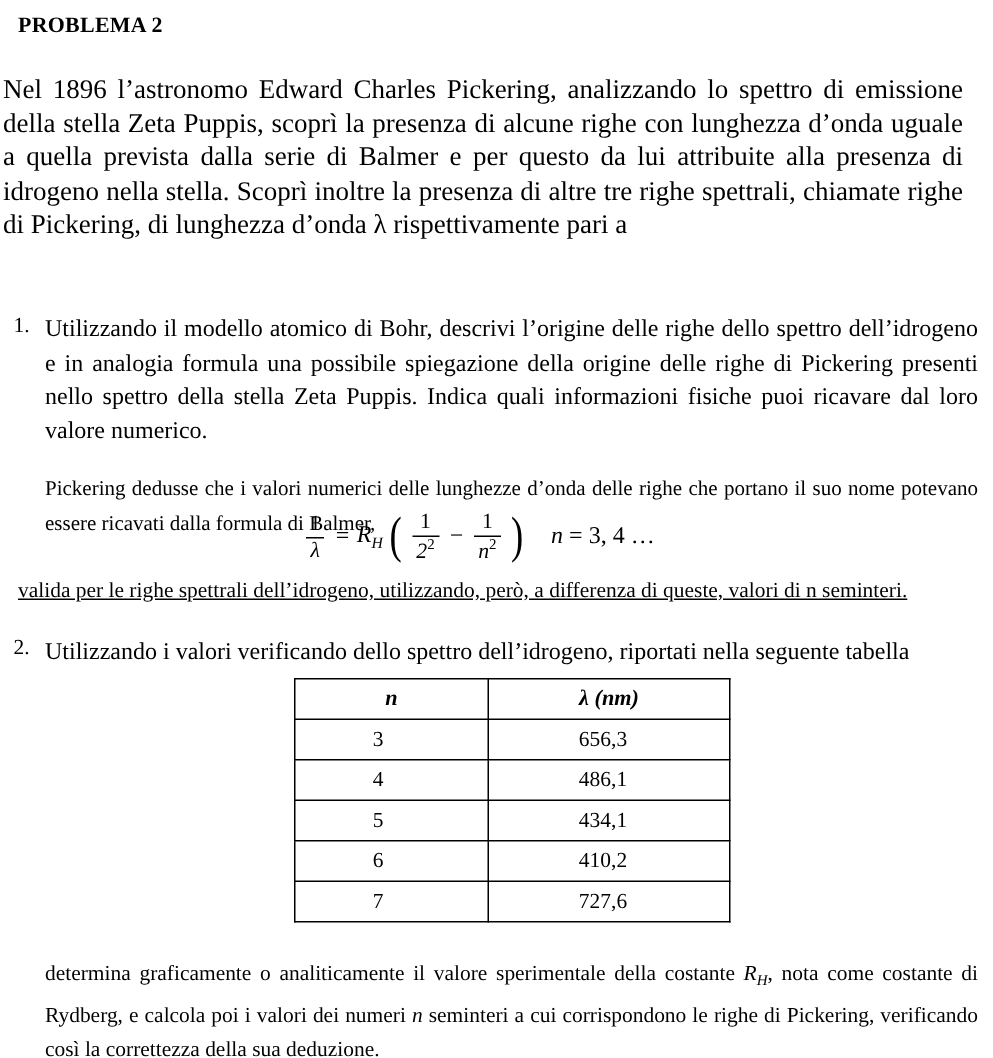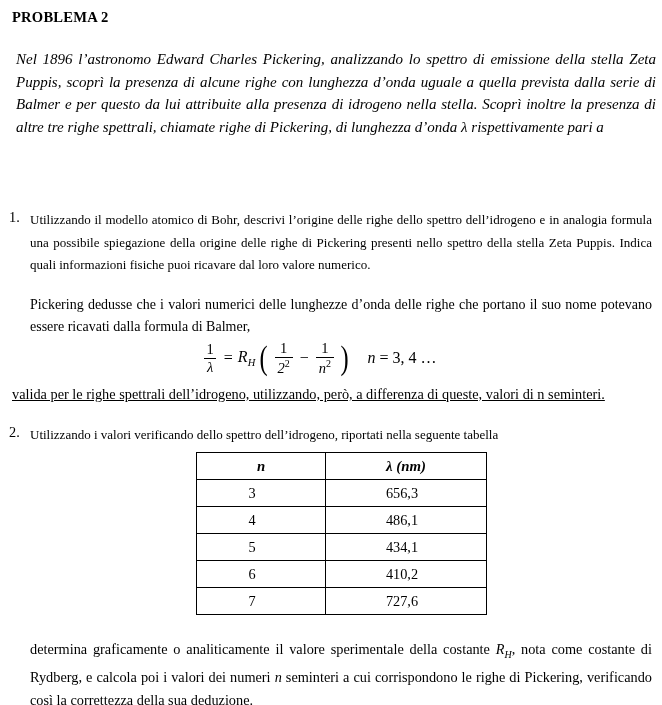--- a/index.html
+++ b/index.html
@@ -25,27 +25,26 @@
   .heading {
     position: absolute;
     left: 12px;
     top: 9px;
     font-weight: bold;
     font-size: 14.6px;
     letter-spacing: 0.2px;
   }
   .intro {
     position: absolute;
-    left: 16px;
+    left: 2px;
     top: 48px;
     width: 640px;
     text-align: justify;
     line-height: 22.6px;
-    font-size: 15px;
-    font-style: italic;
+    font-size: 18px;
   }
   .wavelengths {
     position: absolute;
     left: 12px;
     top: 169px;
     width: 640px;
     font-size: 14.3px;
   }
   .wl-row {
     display: block;
@@ -71,21 +70,21 @@
   .li .marker {
     position: absolute;
     left: 9px;
     top: 0;
     font-size: 14.3px;
   }
   .li .body {
     text-align: justify;
     line-height: 22.6px;
     width: 622px;
-    font-size: 13px;
+    font-size: 16px;
   }
   .para-indent {
     margin-top: 17px;
     text-align: justify;
     line-height: 22.6px;
     width: 622px;
     font-size: 14px;
   }
   .item2 {
     position: absolute;

